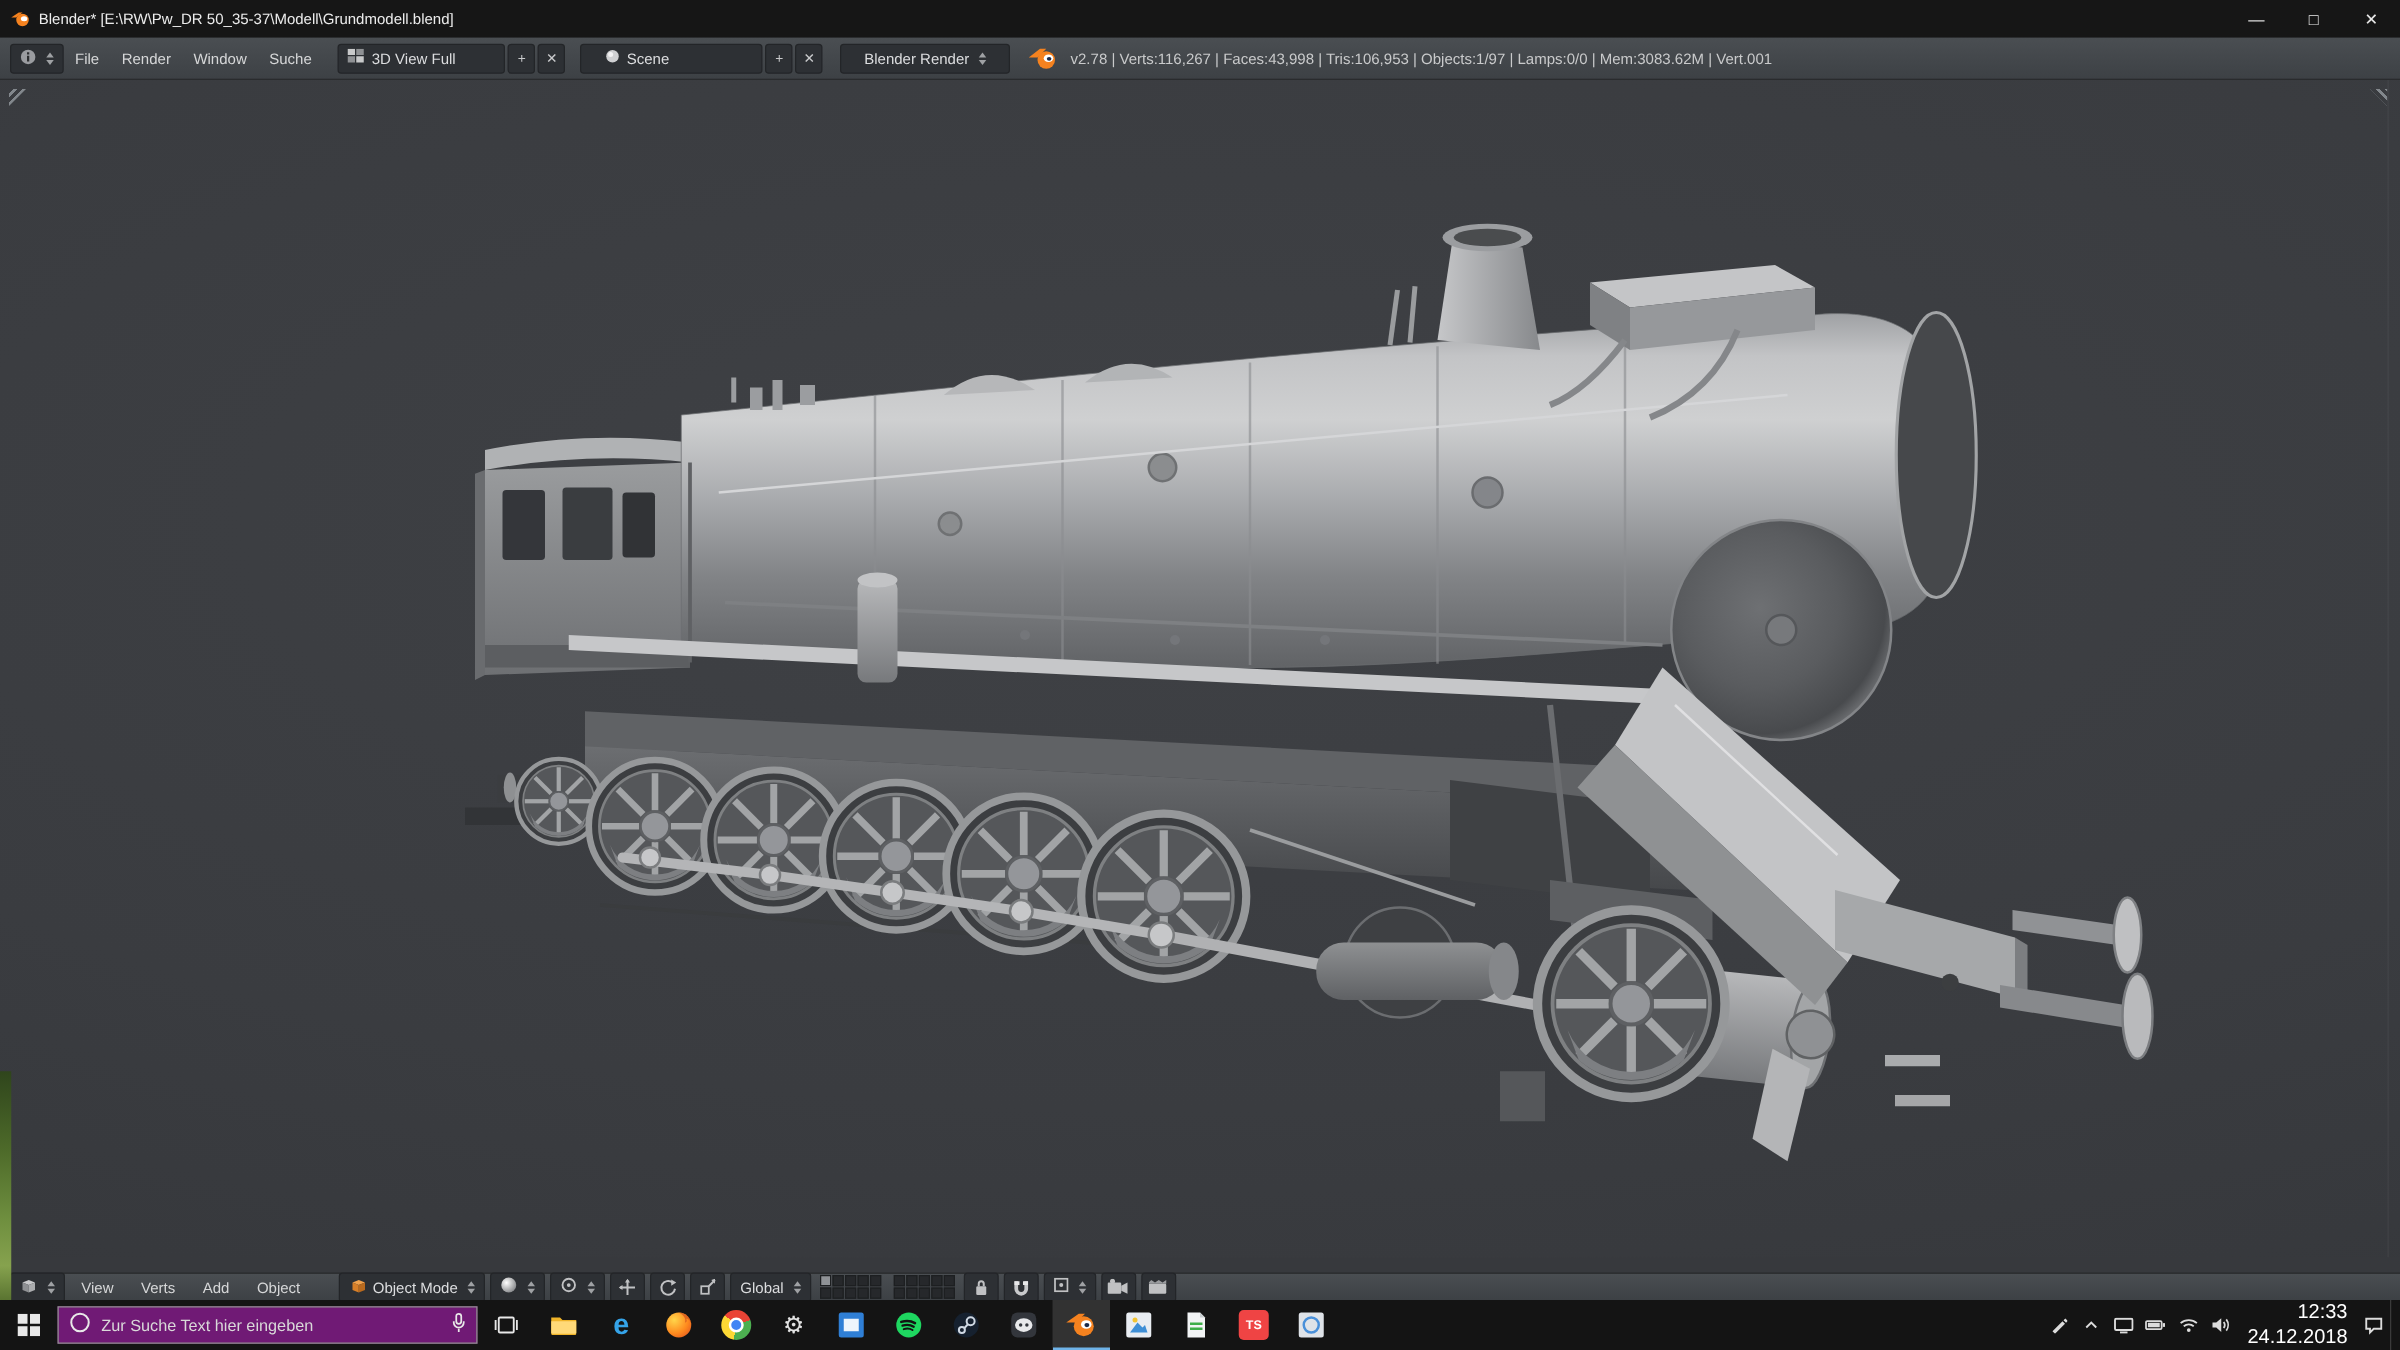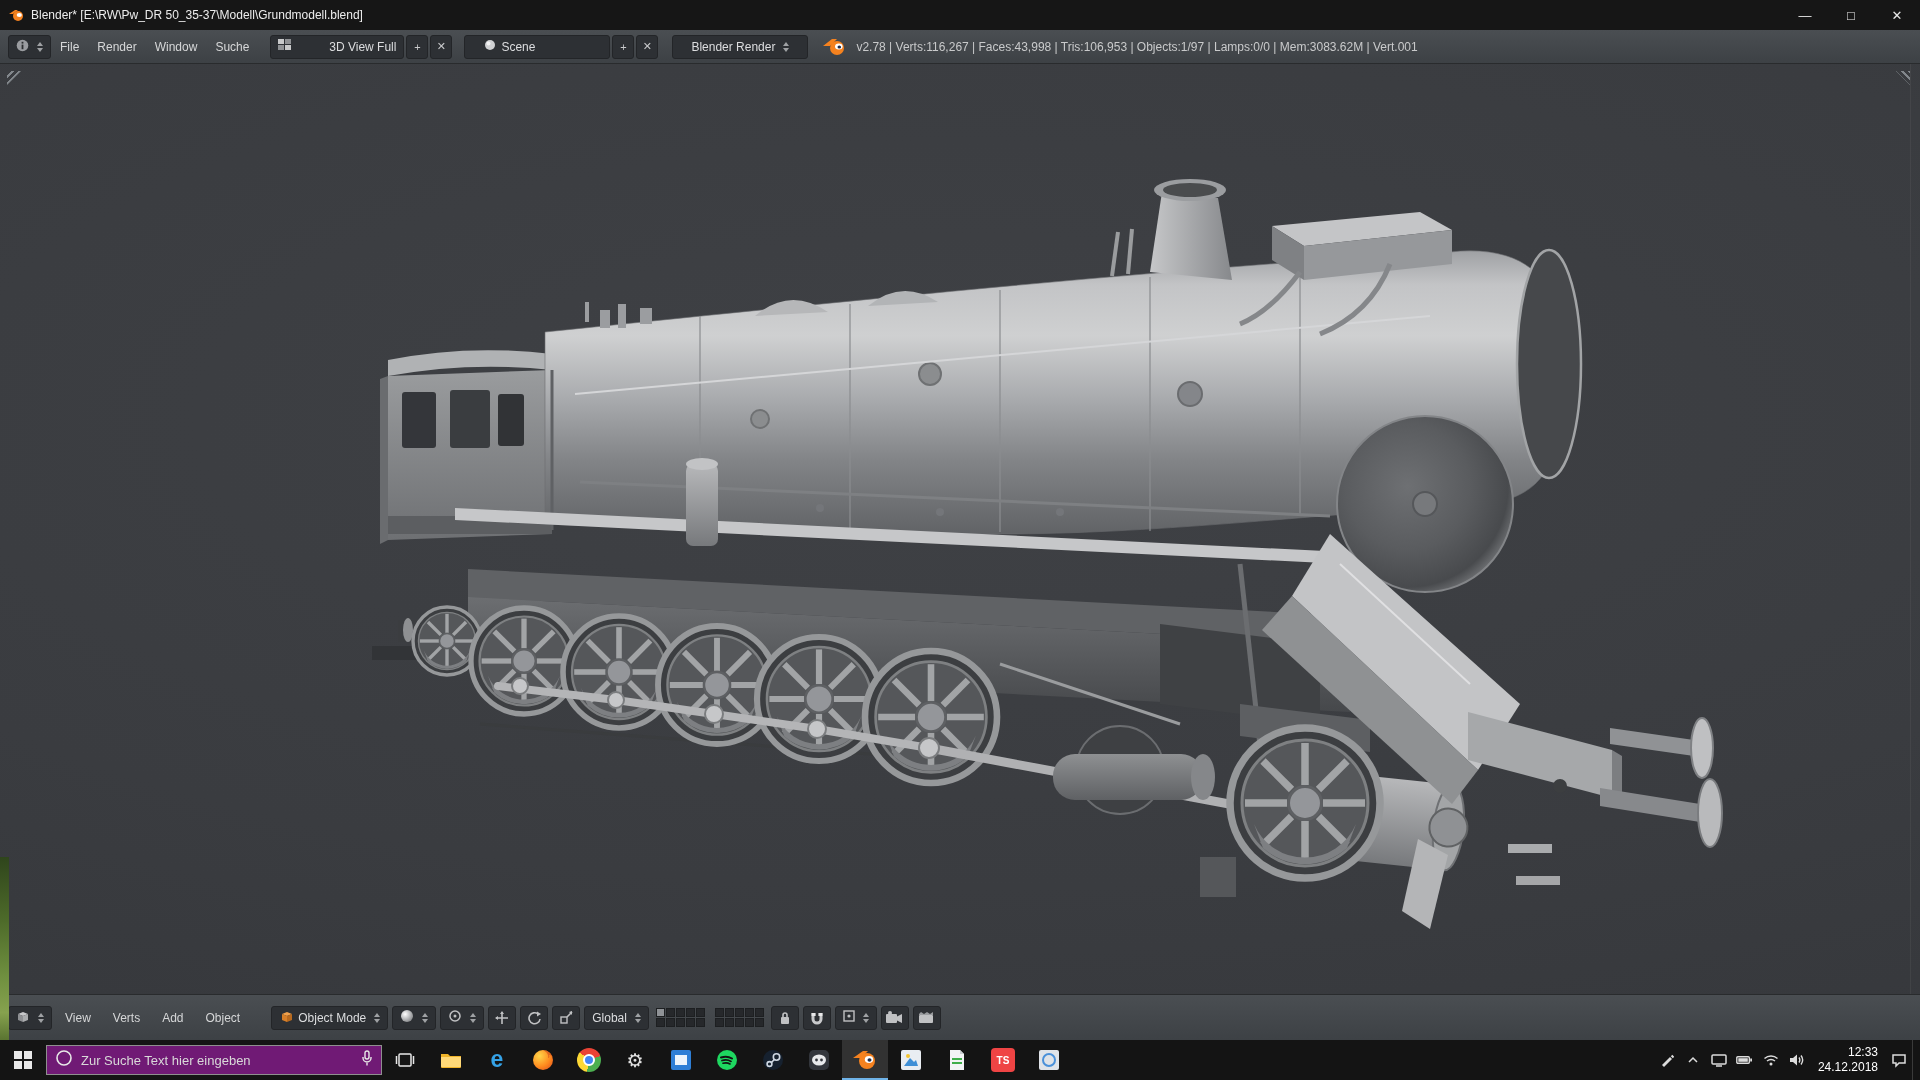--- a/index.html
+++ b/index.html
@@ -12,21 +12,21 @@
   .title-ico{margin-left:8px;display:flex;align-items:center;}
   .title-text{color:#ececec;font-size:12px;margin-left:7px;}
   .win-controls{margin-left:auto;display:flex;height:100%;}
   .wc{width:46px;height:100%;display:flex;align-items:center;justify-content:center;
       color:#e8e8e8;font-size:13px;}
 
   
   .bl-header,.vp-header{background:linear-gradient(#4a4e52,#3d4145);display:flex;align-items:center;
       box-sizing:border-box;position:absolute;left:0;width:100%;z-index:9;}
   .bl-header{top:30px;height:34px;border-bottom:1px solid #292b2d;padding:0 8px;}
-  .vp-header{bottom:40px;height:46px;border-top:1px solid #292b2d;padding:0 8px;gap:4px;}
+  .vp-header{bottom:40px;height:22px;border-top:1px solid #292b2d;padding:0 8px;gap:4px;}
   .menu-item{padding:0 9px;font-size:12px;color:#d6d7d8;}
   .dd{height:22px;background:#2d3034;border:1px solid #232528;border-radius:3px;display:flex;
       align-items:center;gap:5px;padding:0 7px;font-size:12px;color:#dcdddf;}
   .sq{width:20px;height:22px;background:#2d3034;border:1px solid #232528;border-radius:3px;
       display:flex;align-items:center;justify-content:center;font-size:11px;color:#c9cacc;margin-left:2px;}
   .tool-btn{width:26px;height:22px;background:#2d3034;border:1px solid #232528;border-radius:3px;
       display:flex;align-items:center;justify-content:center;}
   .dd-group{display:flex;align-items:center;margin-left:12px;}
   .dd-arrows{display:flex;flex-direction:column;gap:2px;margin-left:3px;}
   .tri-up{width:0;height:0;border-left:3.5px solid transparent;border-right:3.5px solid transparent;
@@ -55,21 +55,21 @@
   
   .taskbar{position:absolute;bottom:0;left:0;width:100%;height:40px;background:#141414;
      display:flex;align-items:center;z-index:20;}
   .tb-slot{width:46px;height:40px;display:flex;align-items:center;justify-content:center;flex:0 0 auto;}
   .tb-slot.active{background:rgba(255,255,255,.13);box-shadow:inset 0 -2px 0 #6fb3e8;}
   .tb-search{width:336px;height:30px;background:#701a75;border:1px solid #8f8f8f;display:flex;
      align-items:center;padding:0 8px;gap:8px;box-sizing:border-box;flex:0 0 auto;}
   .tb-search-text{color:#d9d9d9;font-size:13px;flex:1;white-space:nowrap;overflow:hidden;}
   .tb-spacer{flex:1;}
   .tray-ico{width:26px;height:40px;display:flex;align-items:center;justify-content:center;flex:0 0 auto;}
-  .tb-clock{color:#fff;font-size:12px;text-align:right;line-height:1.25;padding:0 8px;flex:0 0 auto;}
+  .tb-clock{color:#fff;font-size:16px;text-align:right;line-height:1.25;padding:0 8px;flex:0 0 auto;}
   .show-desktop{width:7px;height:40px;border-left:1px solid #3a3a3a;flex:0 0 auto;}
   .glyph{font-size:19px;color:#e2e2e2;line-height:1;}
   .chrome-ico{width:24px;height:24px;border-radius:50%;position:relative;
      background:conic-gradient(from -50deg,#ea4335 0 120deg,#4caf50 120deg 240deg,#fdd835 240deg 360deg);}
   .chrome-ico i{position:absolute;left:6px;top:6px;width:12px;height:12px;border-radius:50%;
      background:#4285f4;border:2px solid #fff;box-sizing:border-box;}
   .ts-ico{width:24px;height:24px;border-radius:4px;background:#ef4444;color:#fff;font-weight:bold;
      font-size:10px;display:flex;align-items:center;justify-content:center;}
 </style>
 </head>
@@ -106,21 +106,21 @@
           <i class="tri-up"></i>
           <i class="tri-down"></i>
         </span>
     </div>
     <div class="menu-item">File</div>
     <div class="menu-item">Render</div>
     <div class="menu-item">Window</div>
     <div class="menu-item">Suche</div>
 
     <div class="dd-group">
-      <div class="dd" style="width:118px;justify-content:space-between;">
+      <div class="dd" style="width:118px;">
         <span>
           <svg width="14" height="12">
               <rect width="6" height="5" fill="#c8c9ca"></rect>
               <rect x="7" width="6" height="5" fill="#8f9194"></rect>
               <rect y="6" width="6" height="5" fill="#8f9194"></rect>
               <rect x="7" y="6" width="6" height="5" fill="#c8c9ca"></rect>
             </svg>
         </span>
         <span>3D View Full</span>
       </div>

